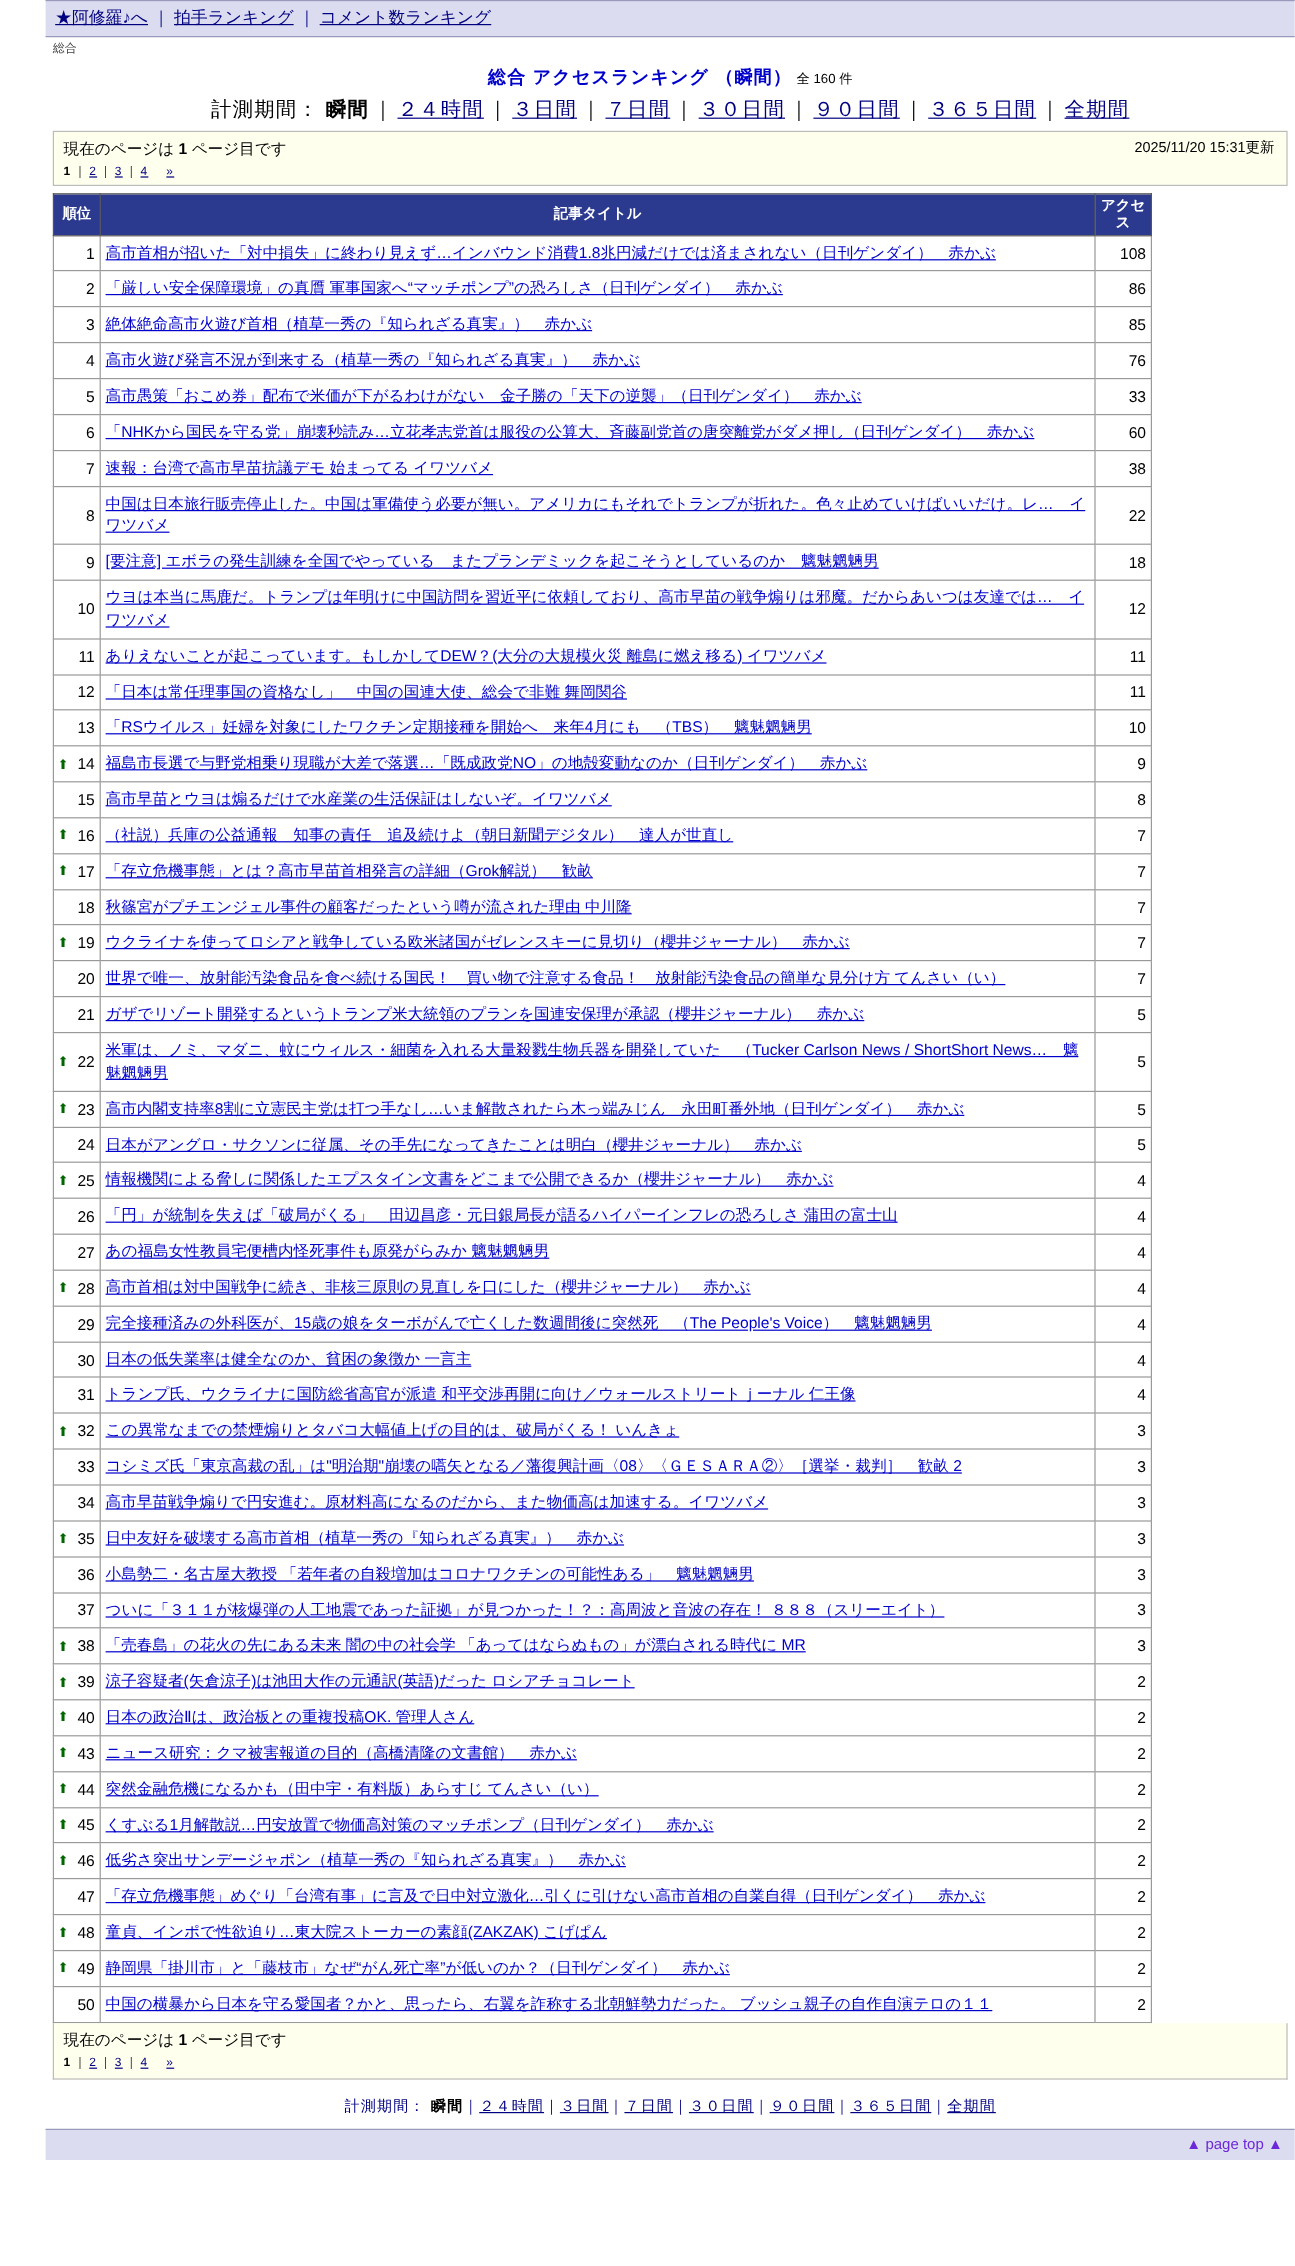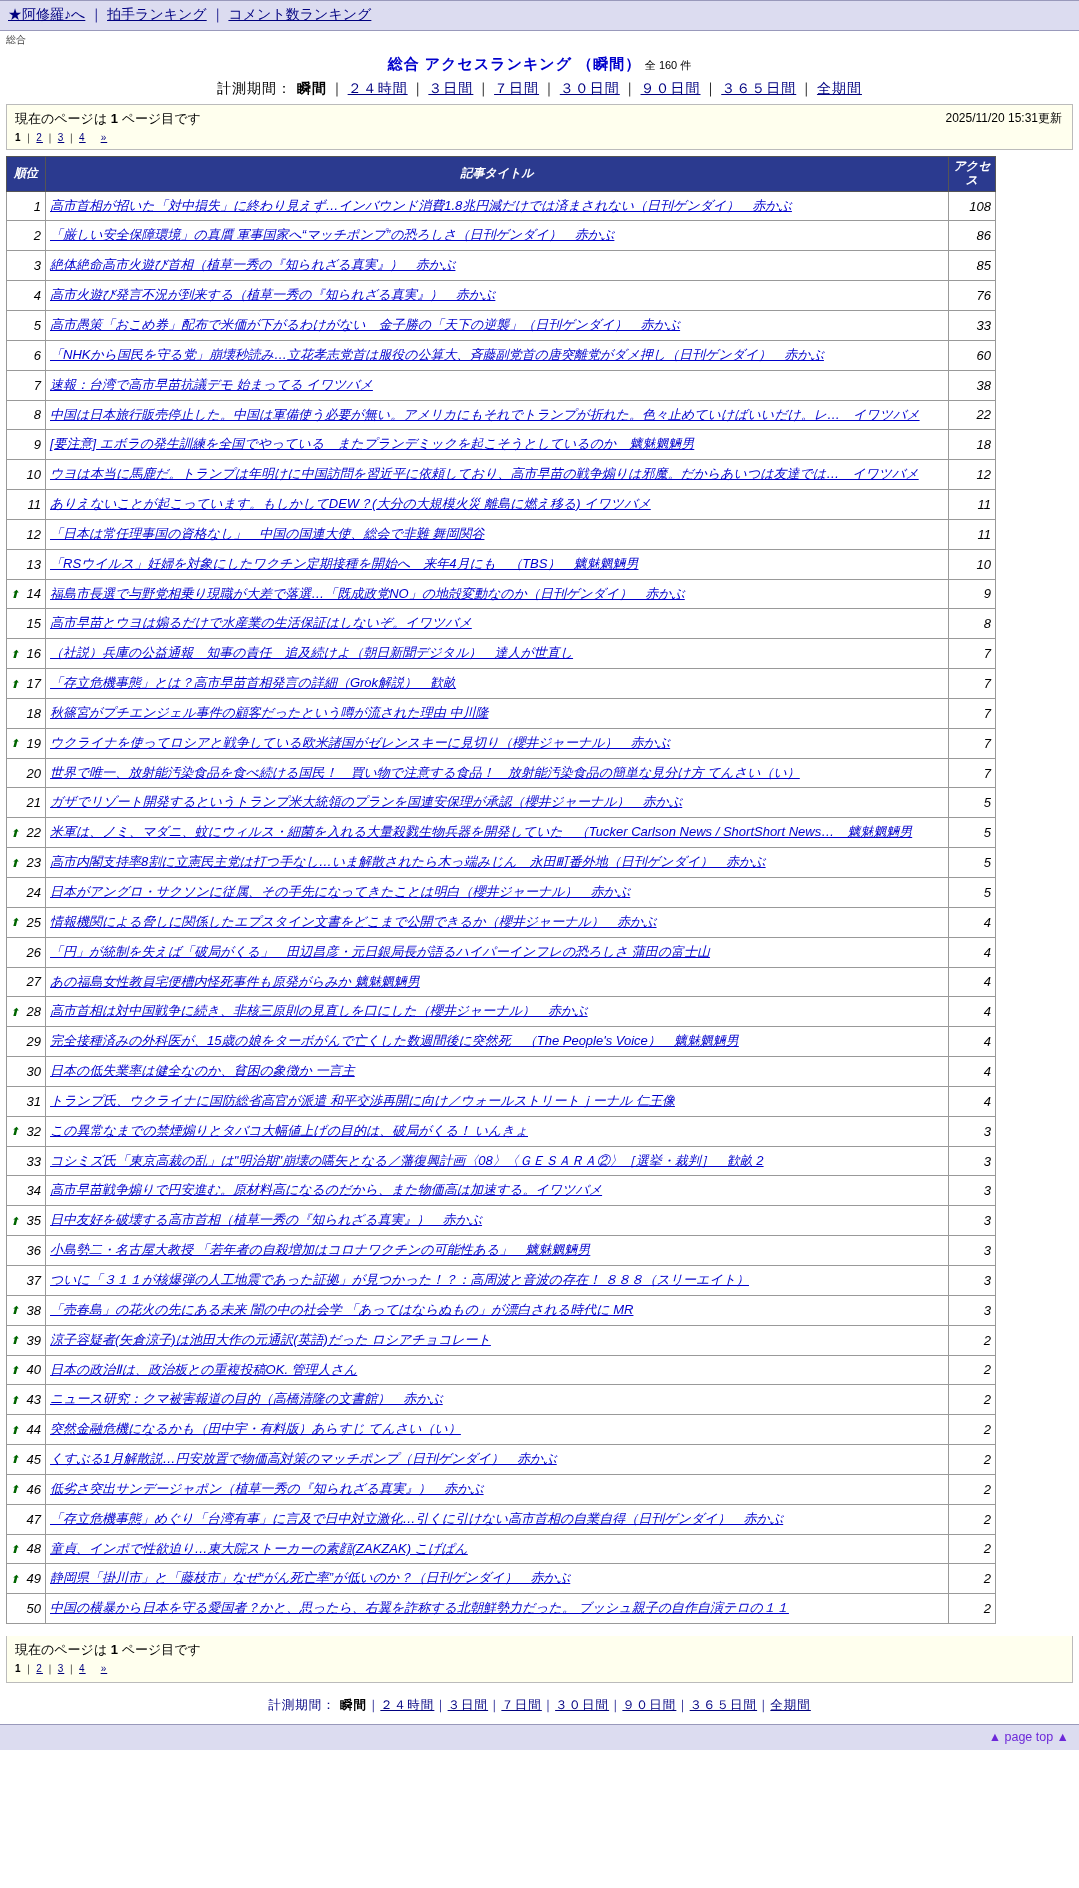--- a/index.html
+++ b/index.html
@@ -10,20 +10,21 @@
   }
   body {
     width: 1079px;
     font-size: 13px;
     color: #000000;
   }
   a { text-decoration: underline; }
   .page {
     width: 1079px;
     box-sizing: border-box;
+    padding-left: 38px;
   }
   
   .topbar {
     background: #dcdcf0;
     border-top: 1px solid #9999bb;
     border-bottom: 1px solid #9999bb;
     padding: 5px 8px 6px 8px;
     font-size: 14px;
     color: #000080;
   }
@@ -49,21 +50,21 @@
     letter-spacing: 1px;
   }
   .title-count {
     color: #000;
     font-size: 11px;
     font-weight: normal;
     letter-spacing: 0;
   }
   .period-line {
     text-align: center;
-    font-size: 14px;
+    font-size: 17px;
     padding: 4px 0 6px 0;
     color: #000080;
     letter-spacing: 1px;
   }
   .period-line a { color: #000080; }
   .period-line .cur { color: #000; font-weight: bold; text-decoration: none; }
   .period-line .lbl { color:#000; }
   .period-line .bar { color: #000; padding: 0 3px; }
   
   .pageinfo {
@@ -86,24 +87,23 @@
     font-size: 10px;
     color: #000080;
     letter-spacing: 1px;
   }
   .pager a { color: #000080; }
   .pager b { color: #000; }
   .pager .bar { color:#000; padding:0 2px; }
   
   table.rank {
     border-collapse: collapse;
-    width: 990px;
-    margin: 6px 6px 12px 6px;
+    width: 916px;
+    margin: 6px 6px 0 6px;
     table-layout: fixed;
-    font-style: italic;
   }
   table.rank th {
     background: #2b3a8f;
     color: #ffffff;
     font-size: 12px;
     font-weight: bold;
     border: 1px solid #555555;
     padding: 3px 2px;
     line-height: 1.15;
   }

